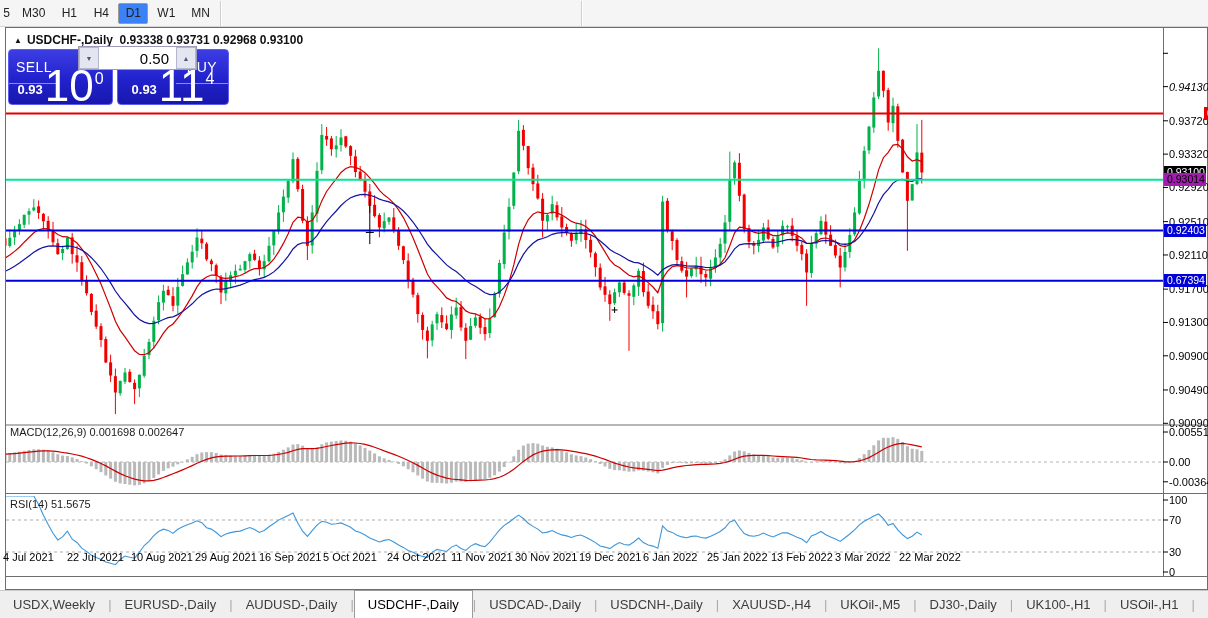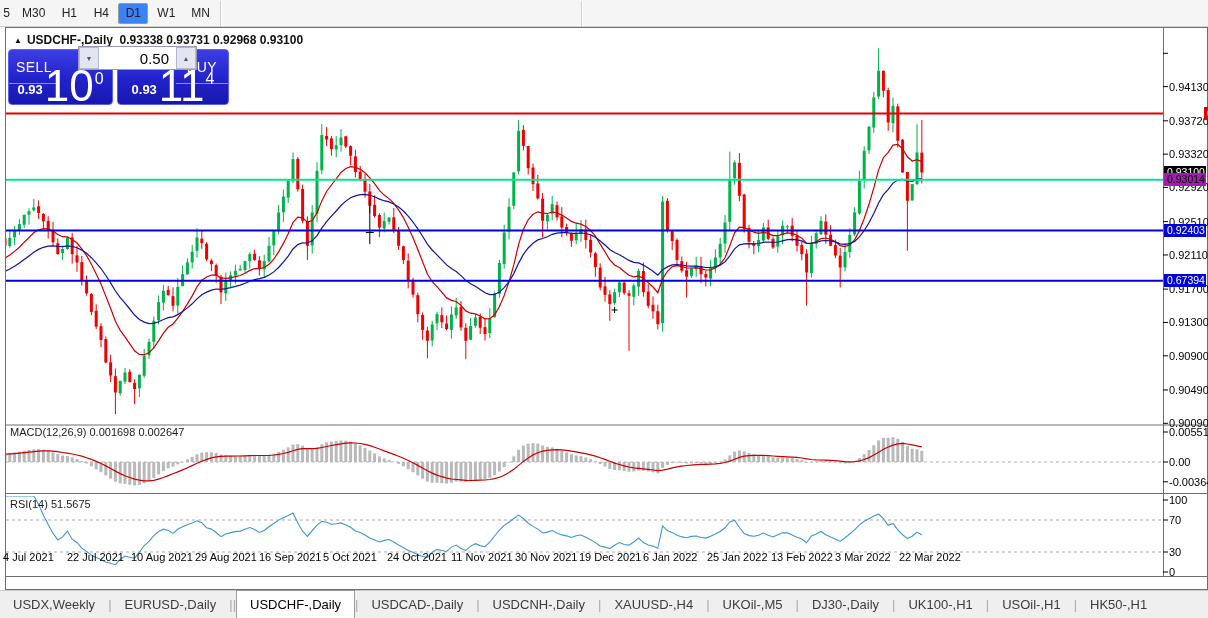--- a/index.html
+++ b/index.html
@@ -717,21 +717,21 @@
 
   <div id="overlay">
     <div id="sym-title">
       <span class="tri">▲</span><span>USDCHF-,Daily</span>&nbsp;&nbsp;<span>0.93338 0.93731 0.92968 0.93100</span>
     </div>
 
     <div class="pane-label" style="left:10px;top:399px;">MACD(12,26,9) 0.001698 0.002647</div>
     <div class="pane-label" style="left:10px;top:471px;">RSI(14) 51.5675</div>
     <div id="axis-labels">
         <div class="ax-label" style="top: 20.3px; padding-left: 40px;">0.94530</div>
-        <div class="ax-label" style="top: 53.6333px;">0.94130</div>
+        <div class="ax-label" style="top: 53.6333px; font-style: italic;">0.94130</div>
         <div class="ax-label" style="top: 87.8px;">0.93720</div>
         <div class="ax-label" style="top: 121.133px;">0.93320</div>
         <div class="ax-label" style="top: 154.467px;">0.92920</div>
         <div class="ax-label" style="top: 188.633px;">0.92510</div>
         <div class="ax-label" style="top: 221.967px;">0.92110</div>
         <div class="ax-label" style="top: 256.133px;">0.91700</div>
         <div class="ax-label" style="top: 289.467px;">0.91300</div>
         <div class="ax-label" style="top: 322.8px;">0.90900</div>
         <div class="ax-label" style="top: 356.967px;">0.90490</div>
         <div class="ax-label" style="top: 390.3px;">0.90090</div>
@@ -790,20 +790,21 @@
       <div class="lot-step">▲</div>
     </div>
   </div>
 </div>
 
 <div id="tabbar">
     <div class="tab">USDX,Weekly</div>
     <div class="tab-sep">|</div>
     <div class="tab">EURUSD-,Daily</div>
     <div class="tab-sep">|</div>
+    <div class="tab">AUDUSD-,Daily</div>
     <div class="tab-sep">|</div>
     <div class="tab active">USDCHF-,Daily</div>
     <div class="tab-sep">|</div>
     <div class="tab">USDCAD-,Daily</div>
     <div class="tab-sep">|</div>
     <div class="tab">USDCNH-,Daily</div>
     <div class="tab-sep">|</div>
     <div class="tab">XAUUSD-,H4</div>
     <div class="tab-sep">|</div>
     <div class="tab">UKOil-,M5</div>

